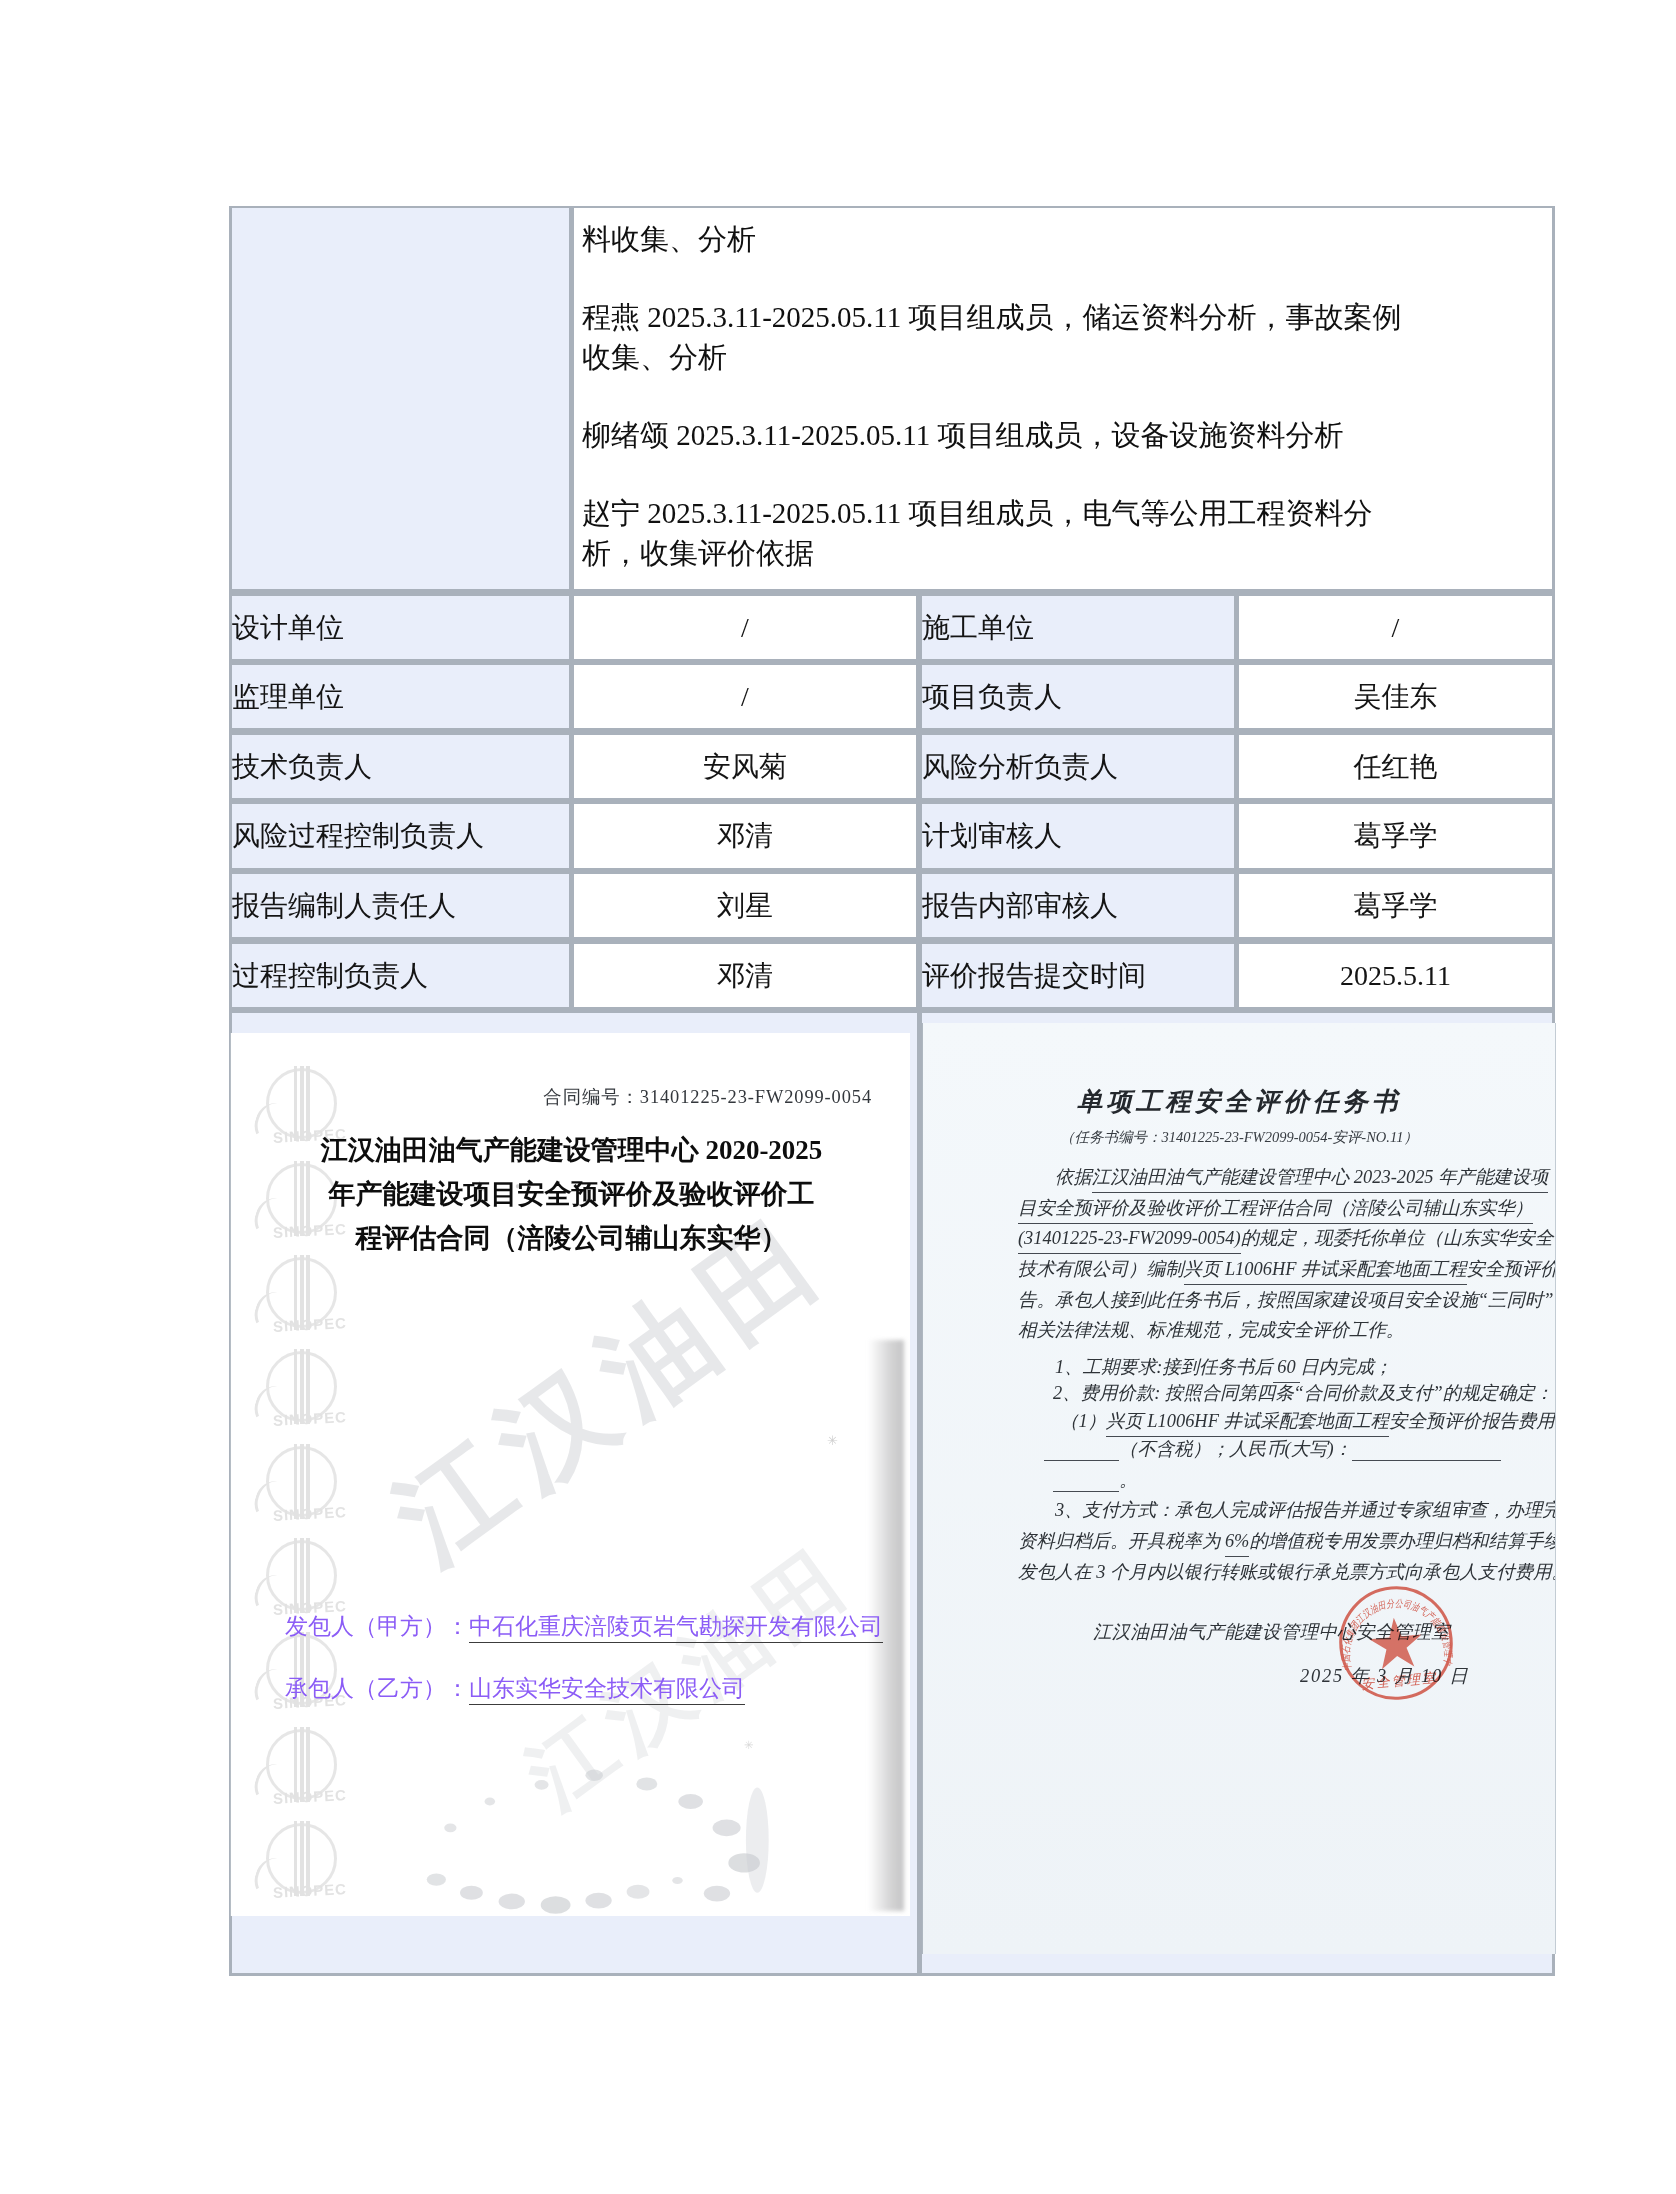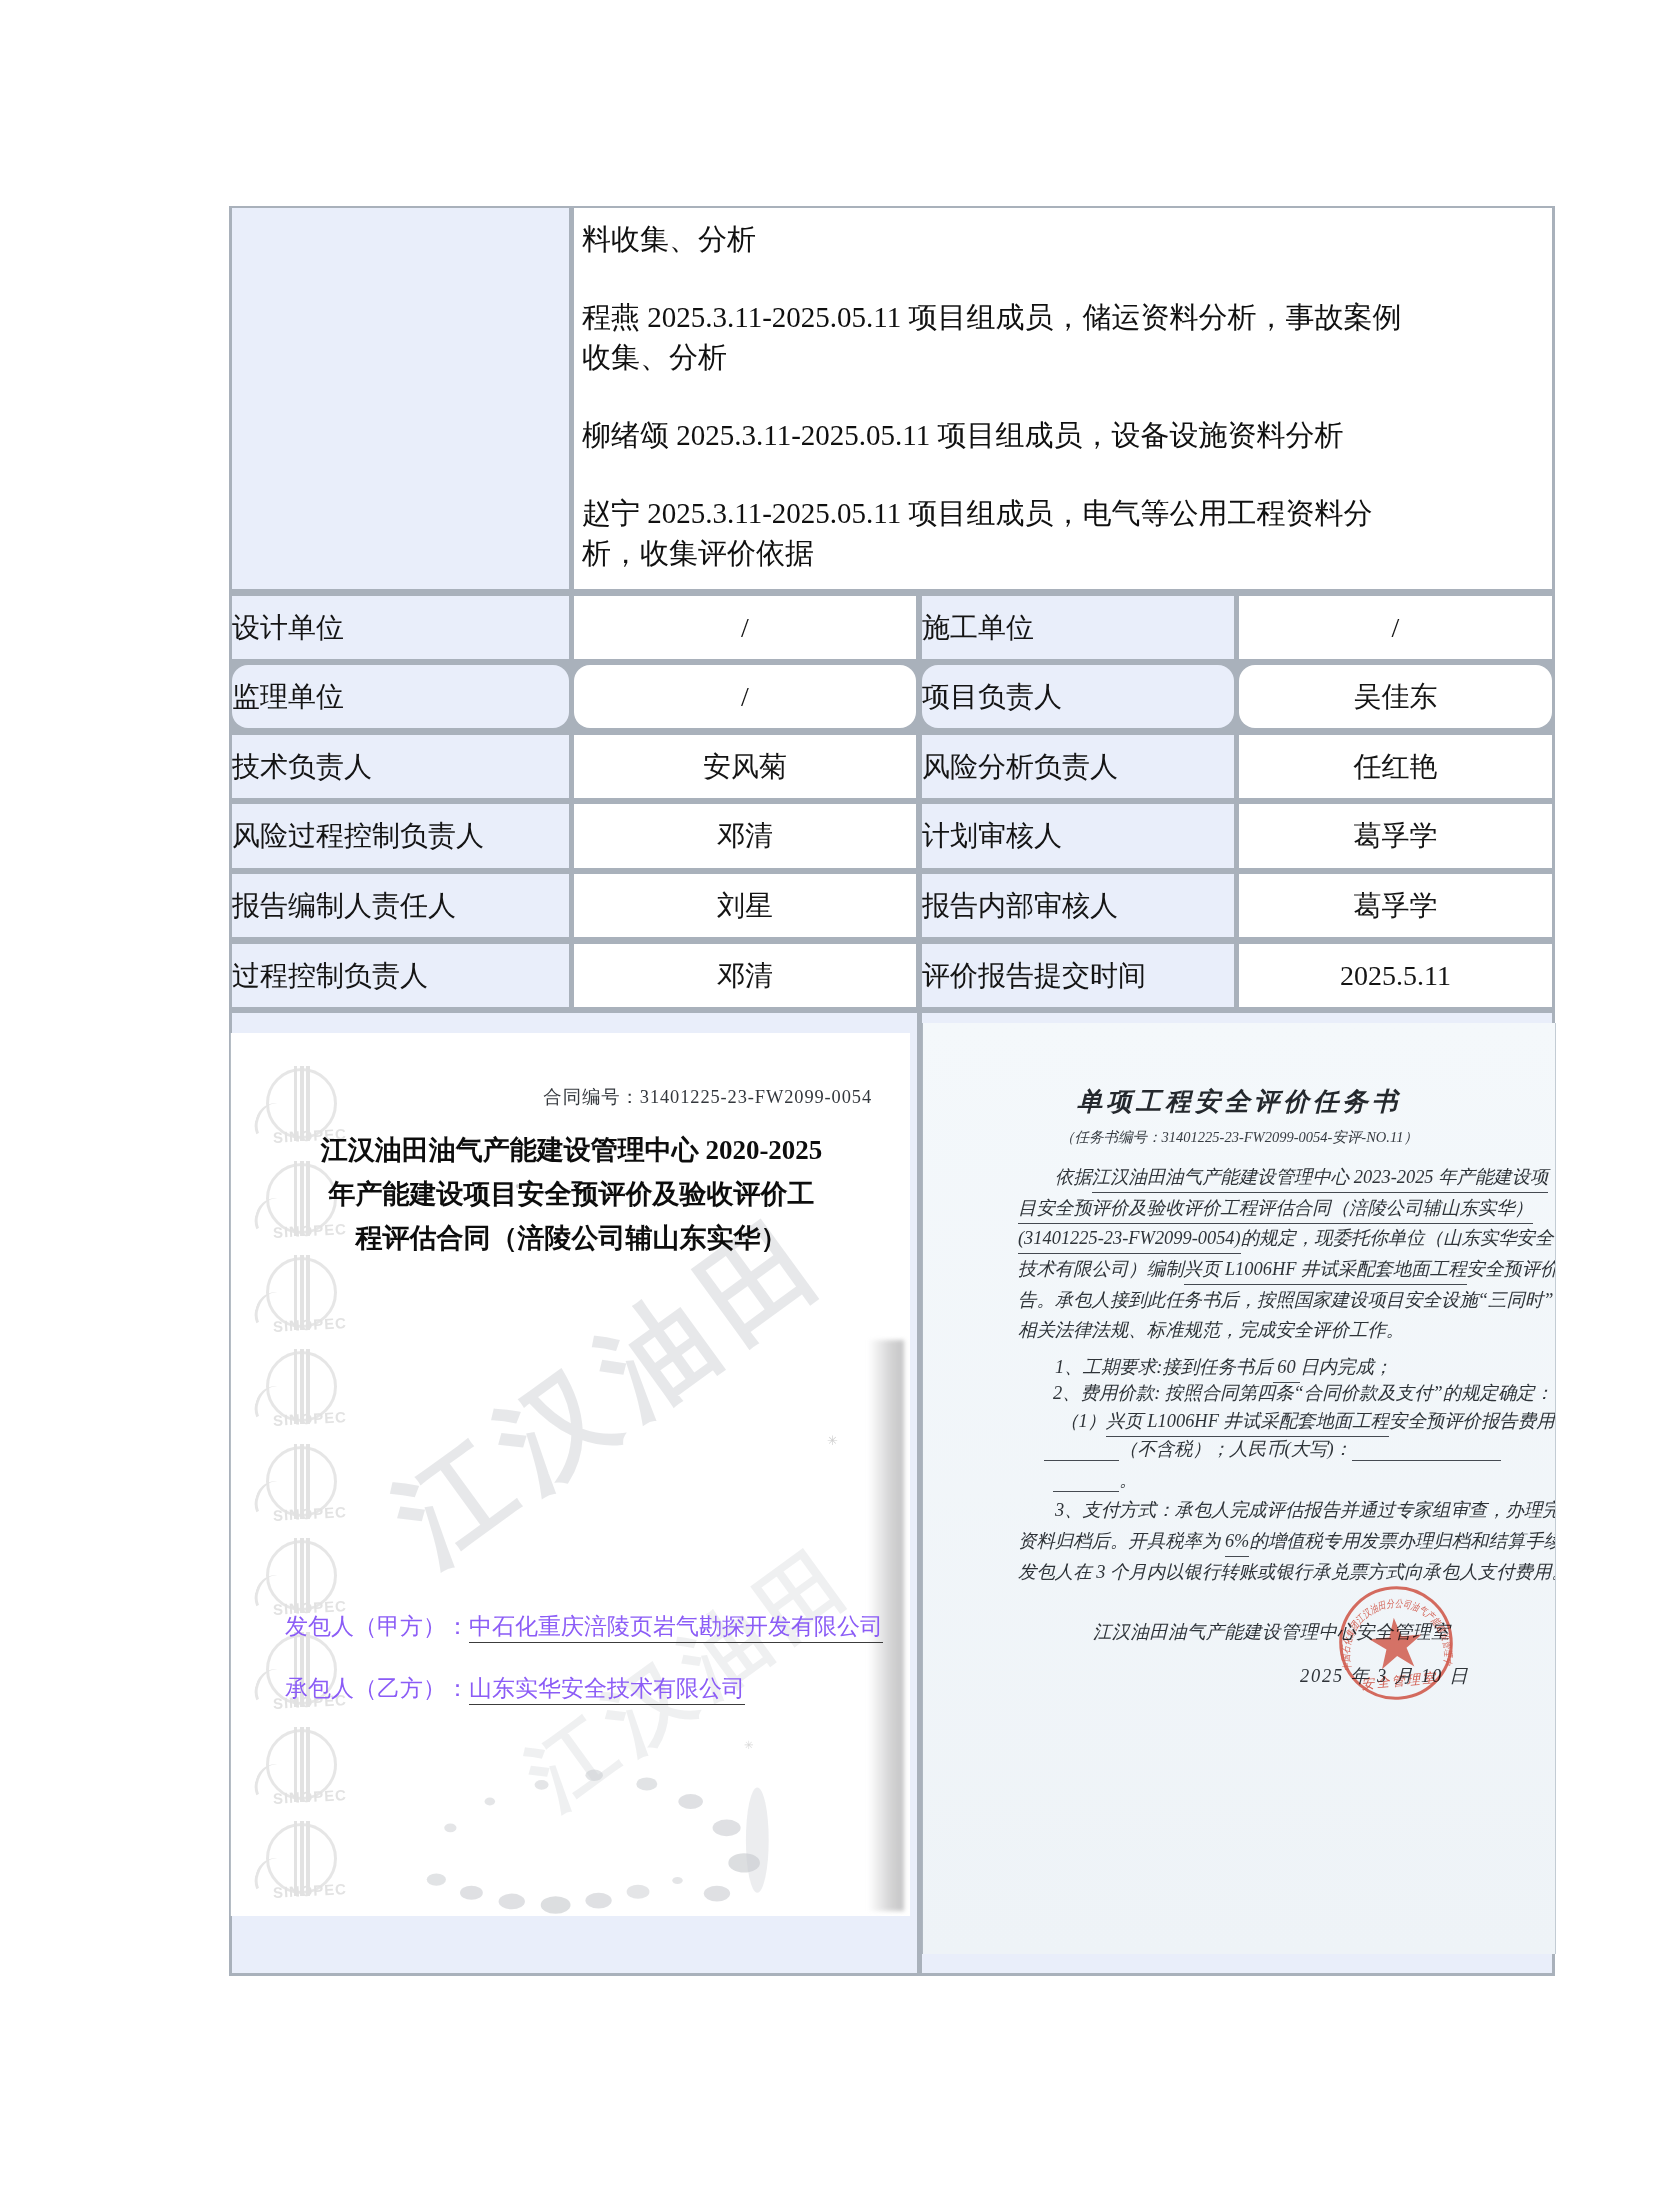--- a/index.html
+++ b/index.html
@@ -9,21 +9,21 @@
   
   .tbl{position:absolute;left:229px;top:206px;width:1326px;height:1770px;background:#a9b1bb;}
   .cell{position:absolute;box-sizing:border-box;overflow:hidden;}
   .lbl{background:#e9eefa;display:flex;align-items:center;justify-content:flex-start;
        font-size:28px;color:#141414;text-align:center;}
   .val{background:#ffffff;display:flex;align-items:center;justify-content:center;
        font-size:28px;color:#141414;text-align:center;}
   
   .c1{left:3.1px;width:337px;}  .c2{left:345px;width:342px;}
   .c3{left:693px;width:312px;} .c4{left:1010px;width:313px;}
-  .r1{top:390px;height:63px;} .r2{top:459px;height:63px;border-radius:16px;} .r3{top:529px;height:63px;}
+  .r1{top:390px;height:63px;} .r2{top:459px;height:63px;} .r3{top:529px;height:63px;}
   .r4{top:598px;height:64px;} .r5{top:668px;height:63px;} .r6{top:738px;height:63px;}
 
   .member-label{left:3.1px;top:1.8px;width:337px;height:381px;}
   .member-cell{left:345px;top:1.8px;width:978px;height:381px;background:#ffffff;
                padding:11.4px 7px 0 8px;font-size:29px;line-height:40px;color:#101010;}
   .member-cell p{margin:0 0 38px 0;}
 
   .imgrow-left{left:3.1px;top:807px;width:685px;height:960px;background:#e9eefa;}
   .imgrow-right{left:693px;top:807px;width:630px;height:960px;background:#e9eefa;}
 

